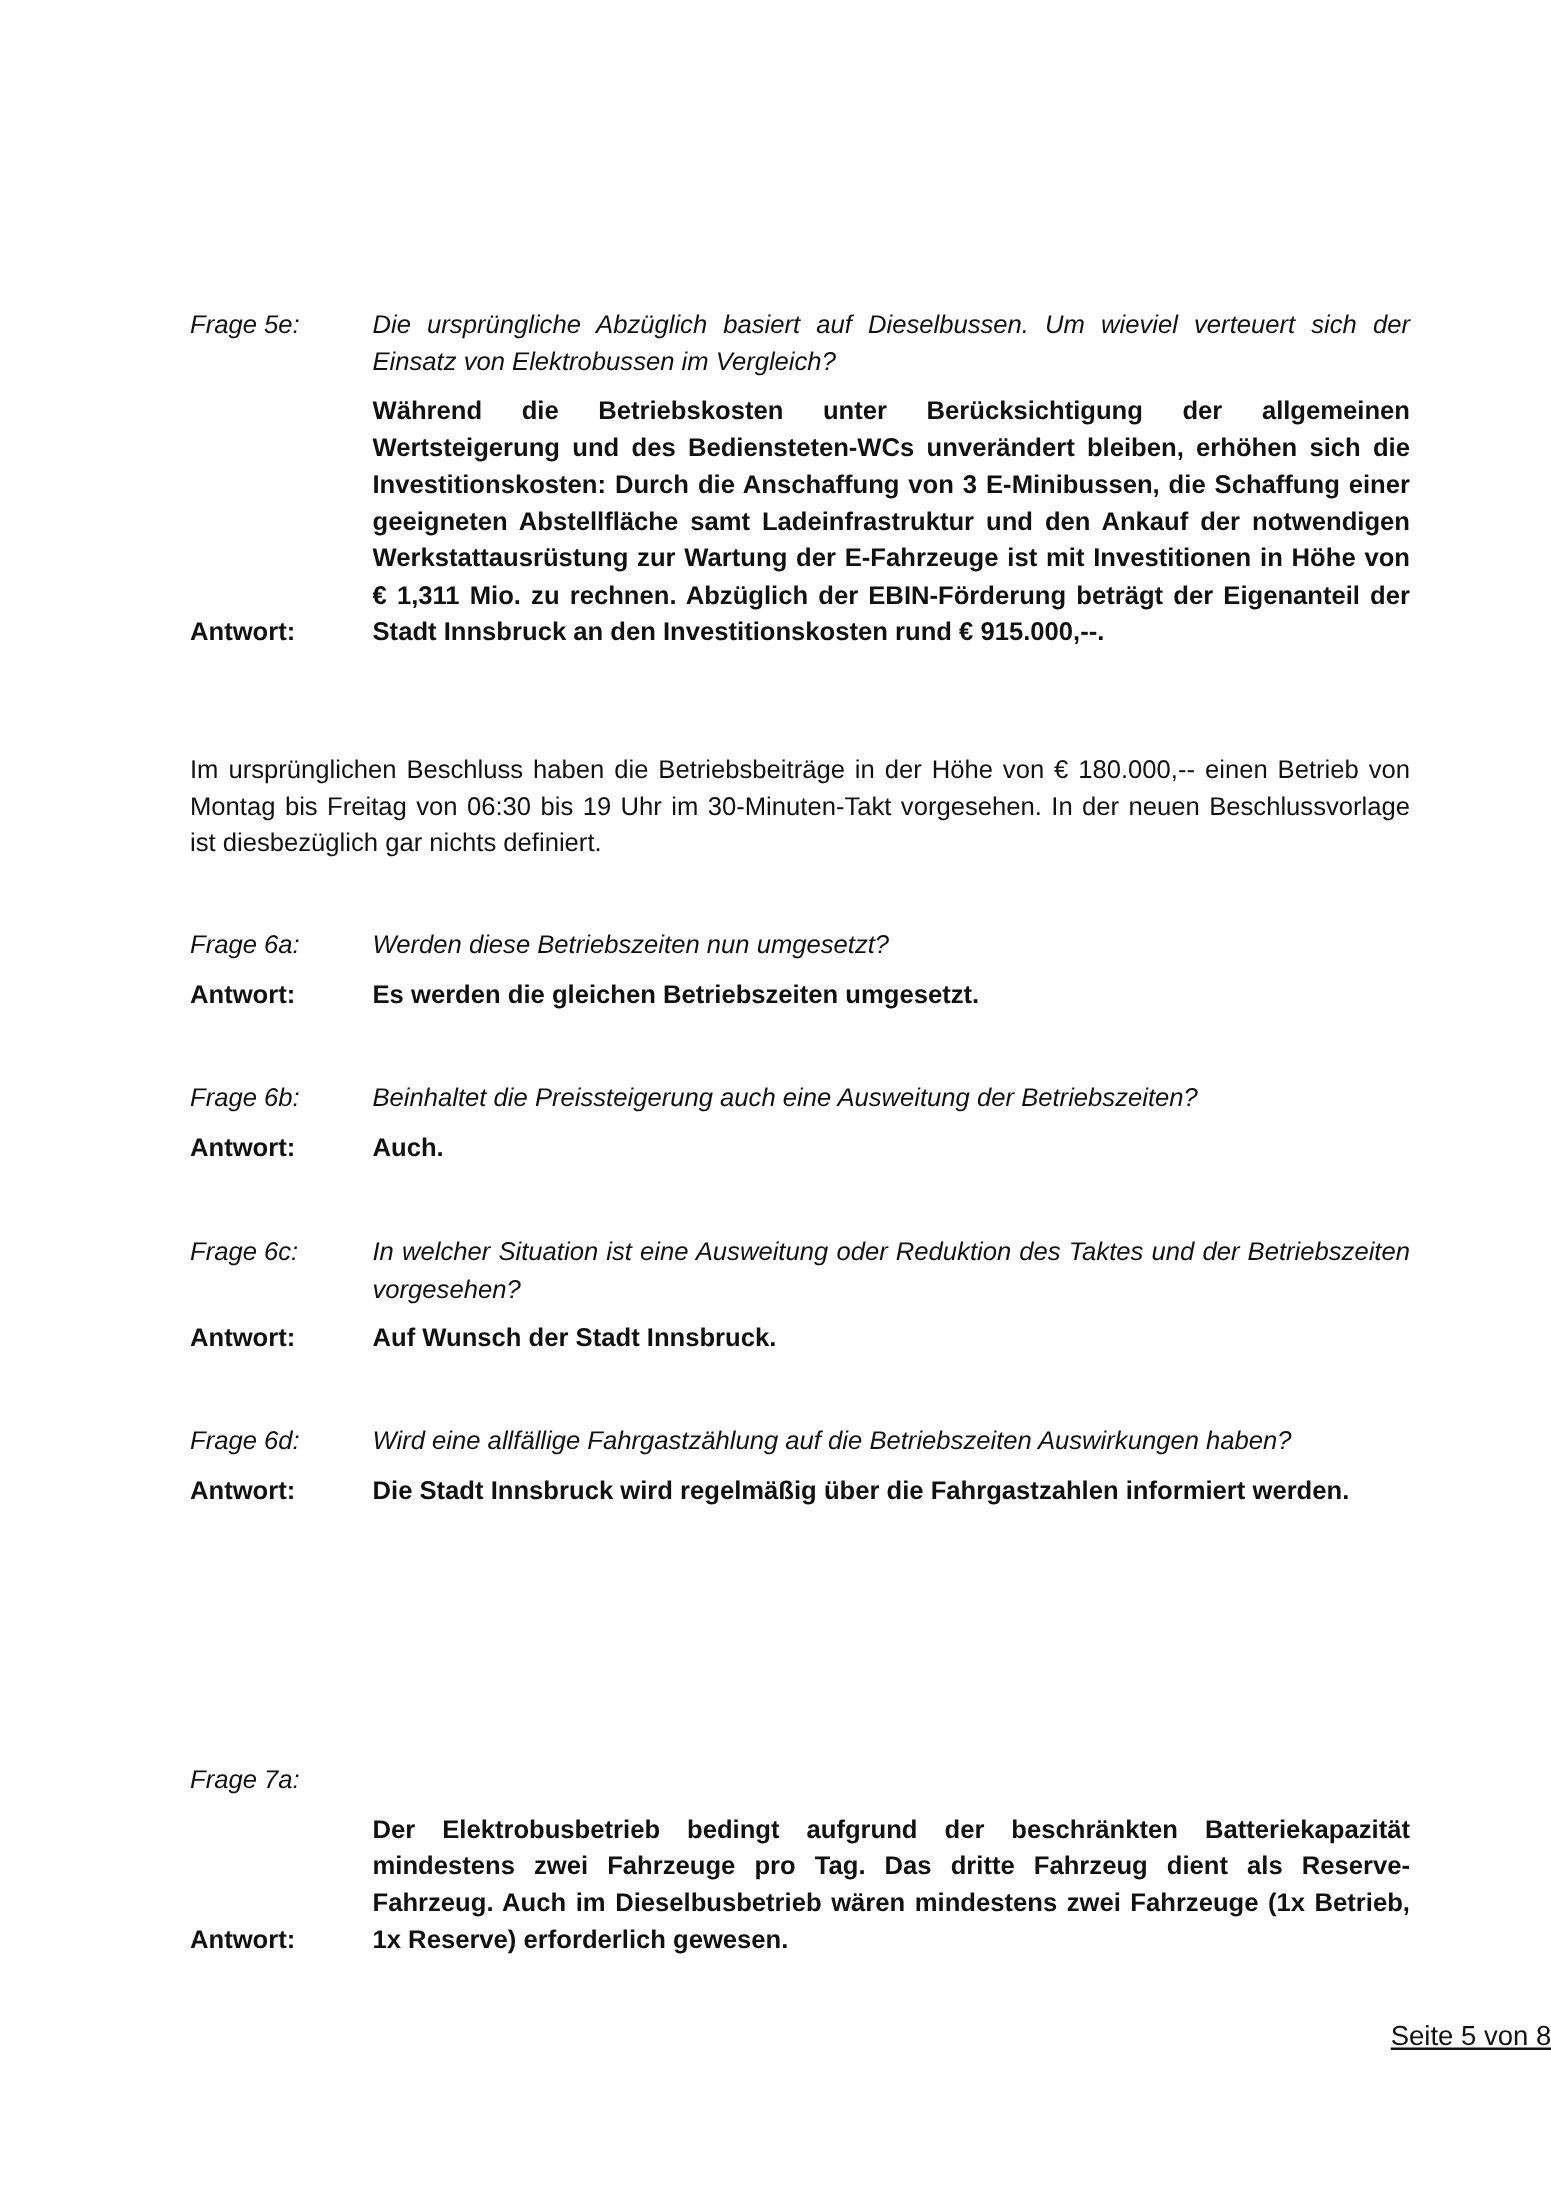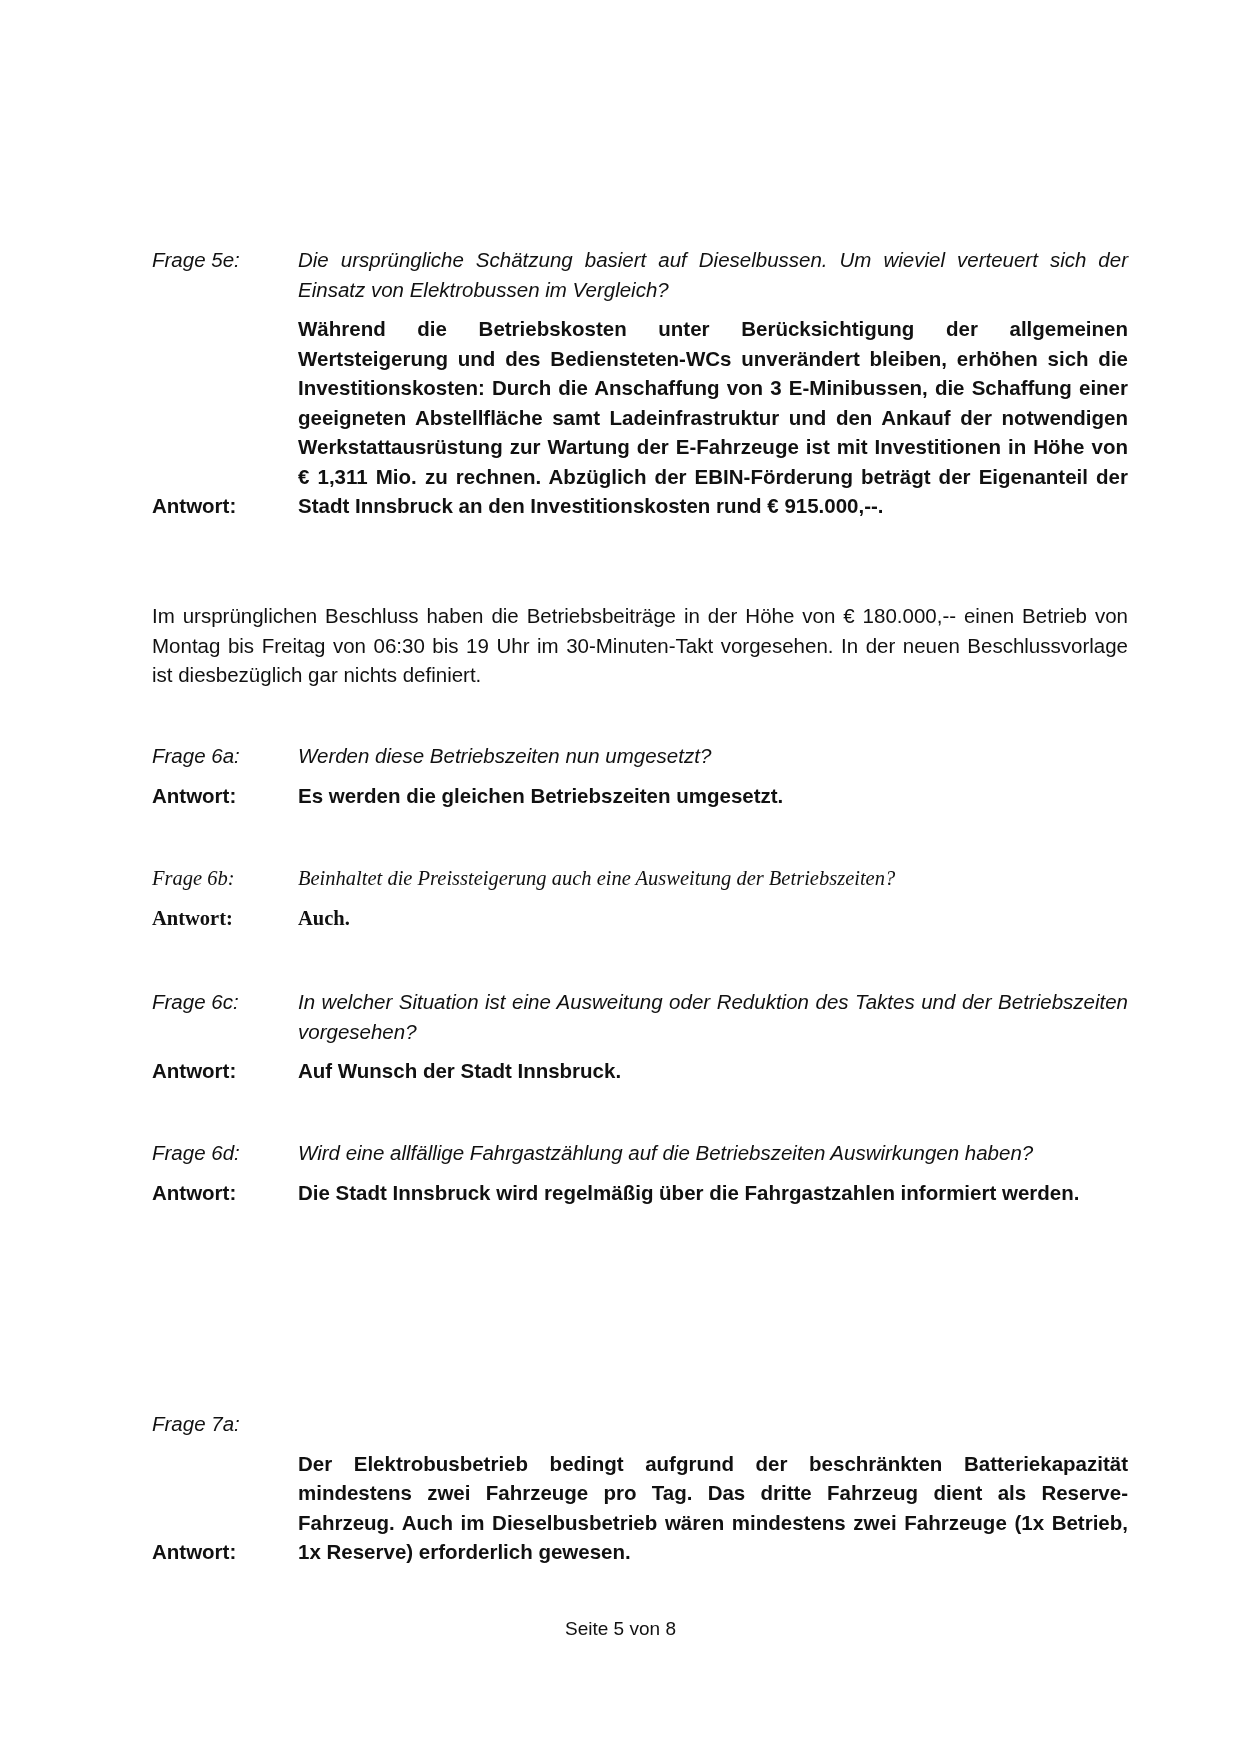--- a/index.html
+++ b/index.html
@@ -8,53 +8,53 @@
   .page { position: absolute; left: 0; top: 0; width: 1241px; height: 1452px; }
   .qa { position: absolute; left: 152px; width: 976px; }
   .row { display: flex; font-size: 20.5px; line-height: 29.5px; }
   .lbl { width: 146px; flex: 0 0 146px; }
   .txt { flex: 1; text-align: justify; }
   .q .lbl, .q .txt { font-style: italic; }
   .a { margin-top: 10px; align-items: flex-end; }
   .a .lbl, .a .txt { font-weight: bold; }
   .para { position: absolute; left: 152px; width: 976px; 
           font-size: 20.5px; line-height: 29.5px; text-align: justify; }
-  .footer { position: absolute; top: 1617px; left: 0; width: 1241px; text-align: center;
-            font-size: 19px; line-height: 24px; }
+  .footer { position: absolute; top: 1617px; left: 0; width: 1241px; text-align: right;
+            font-size: 22px; line-height: 24px; text-decoration: underline; }
 </style>
 </head>
 <body>
 
 <div class="page">
 
   <div class="qa" style="top:245px;">
     <div class="row q">
       <div class="lbl">Frage 5e:</div>
-      <div class="txt">Die ursprüngliche Schätzung basiert auf Dieselbussen. Um wieviel verteuert sich der Einsatz von Elektrobussen im Vergleich?</div>
+      <div class="txt">Die ursprüngliche Abzüglich basiert auf Dieselbussen. Um wieviel verteuert sich der Einsatz von Elektrobussen im Vergleich?</div>
     </div>
     <div class="row a">
       <div class="lbl">Antwort:</div>
       <div class="txt">Während die Betriebskosten unter Berücksichtigung der allgemeinen Wertsteigerung und des Bediensteten-WCs unverändert bleiben, erhöhen sich die Investitionskosten: Durch die Anschaffung von 3 E-Minibussen, die Schaffung einer geeigneten Abstellfläche samt Ladeinfrastruktur und den Ankauf der notwendigen Werkstattausrüstung zur Wartung der E-Fahrzeuge ist mit Investitionen in Höhe von € 1,311 Mio. zu rechnen. Abzüglich der EBIN-Förderung beträgt der Eigenanteil der Stadt Innsbruck an den Investitionskosten rund € 915.000,--.</div>
     </div>
   </div>
 
   <div class="para" style="top:601px;">Im ursprünglichen Beschluss haben die Betriebsbeiträge in der Höhe von € 180.000,-- einen Betrieb von Montag bis Freitag von 06:30 bis 19 Uhr im 30-Minuten-Takt vorgesehen. In der neuen Beschlussvorlage ist diesbezüglich gar nichts definiert.</div>
 
   <div class="qa" style="top:741px;">
     <div class="row q">
       <div class="lbl">Frage 6a:</div>
       <div class="txt">Werden diese Betriebszeiten nun umgesetzt?</div>
     </div>
     <div class="row a">
       <div class="lbl">Antwort:</div>
       <div class="txt">Es werden die gleichen Betriebszeiten umgesetzt.</div>
     </div>
   </div>
 
-  <div class="qa" style="top:864px;font-family:Liberation Serif, serif;">
+  <div class="qa" style="top:864px;">
     <div class="row q">
       <div class="lbl">Frage 6b:</div>
       <div class="txt">Beinhaltet die Preissteigerung auch eine Ausweitung der Betriebszeiten?</div>
     </div>
     <div class="row a">
       <div class="lbl">Antwort:</div>
       <div class="txt">Auch.</div>
     </div>
   </div>
 

